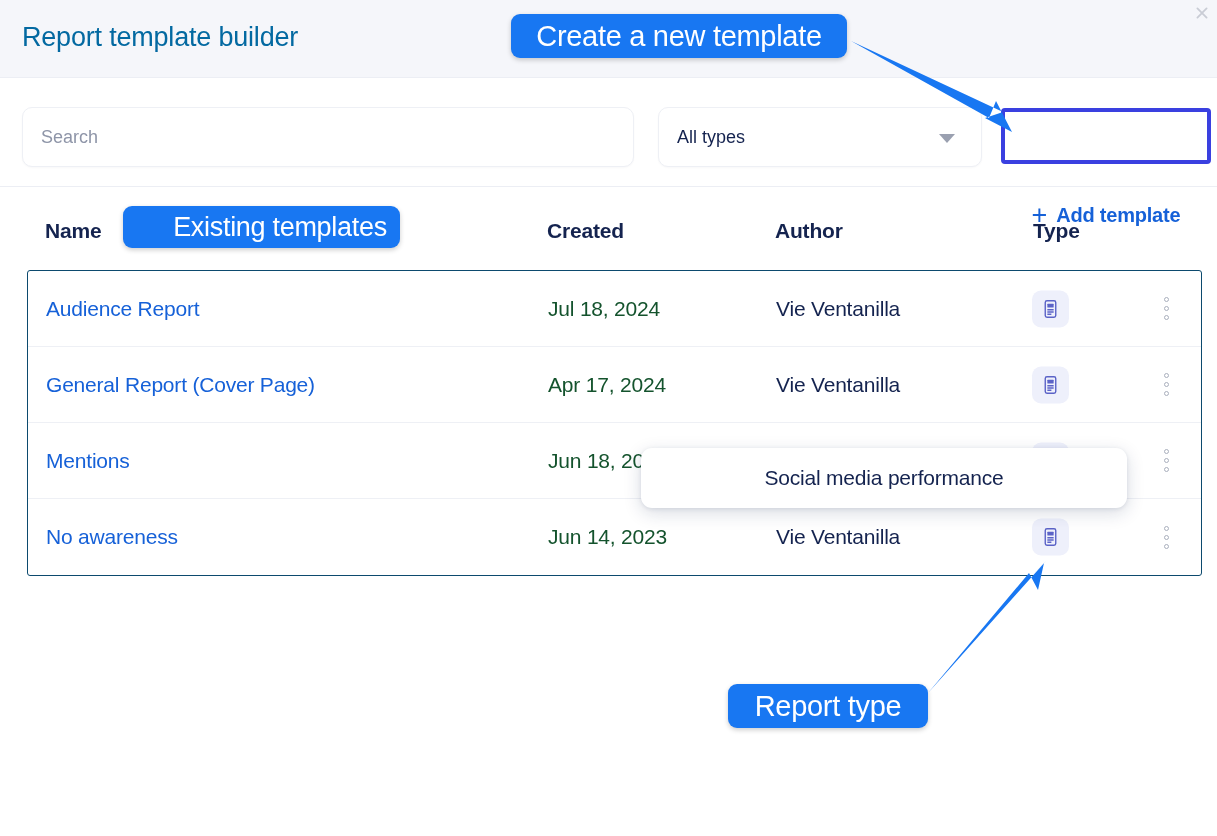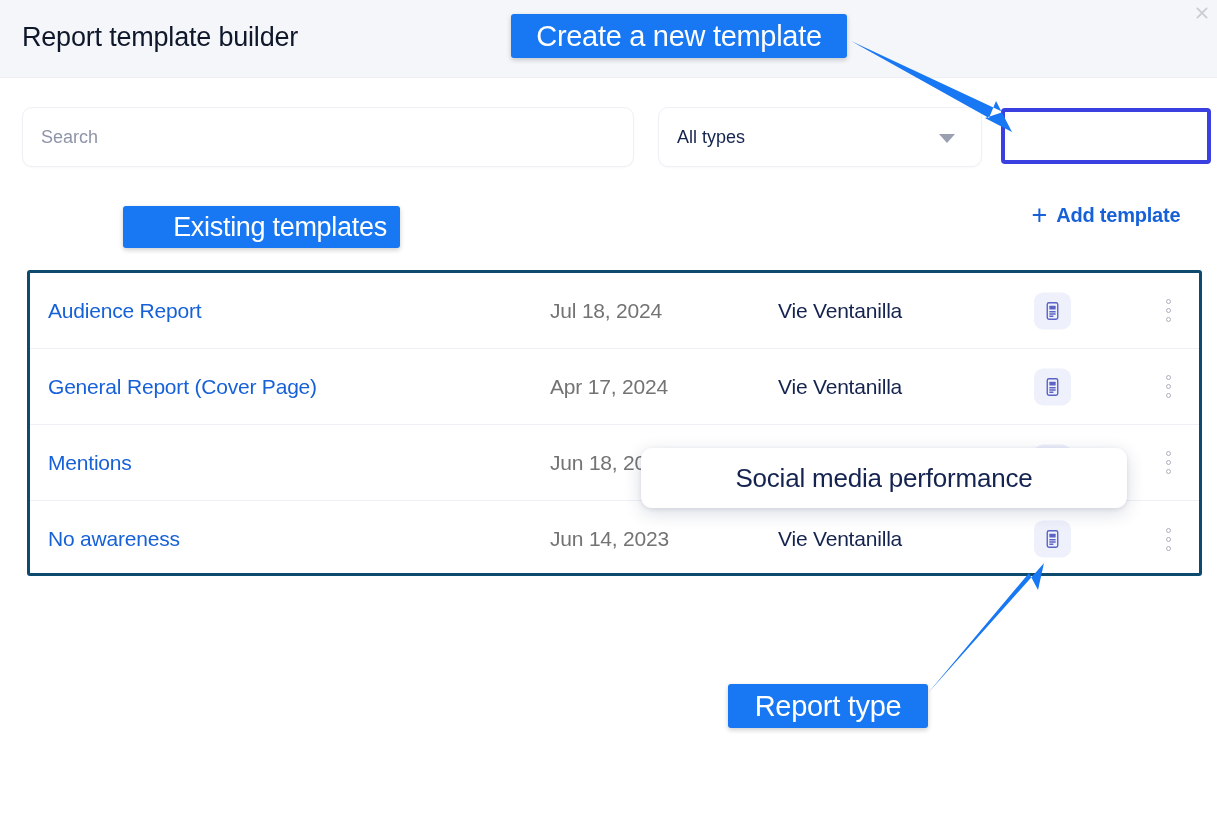--- a/index.html
+++ b/index.html
@@ -23,21 +23,21 @@
     left: 0; top: 0;
     width: 1217px; height: 78px;
     background: #f5f6fa;
     border-bottom: 1px solid #eceef4;
   }
   .page-title {
     position: absolute;
     left: 22px; top: 22px;
     font-size: 27px;
     font-weight: 400;
-    color: #0f172a;
+    color: #0369a1;
     letter-spacing: -0.2px;
   }
   .corner-close-icon {
     position: absolute;
     right: 4px; top: 2px;
     width: 22px; height: 22px;
     opacity: 0.35;
   }
 
   
@@ -141,39 +141,39 @@
   }
   .th.c-name   { left: 45px;  }
   .th.c-created{ left: 547px; }
   .th.c-author { left: 775px; }
   .th.c-type   { left: 1033px; }
 
   .rows-box {
     position: absolute;
     left: 27px; top: 270px;
     width: 1175px; height: 306px;
-    border: 3px solid #0c4a6e;
+    border: 1px solid #0c4a6e;
     border-radius: 3px;
     background: #fff;
   }
   .row {
     position: relative;
     height: 76px;
     border-bottom: 1px solid #eef0f5;
   }
   .row:last-child { border-bottom: 0; text-align: right; }
   .cell {
     position: absolute;
     top: 50%;
     transform: translateY(-50%);
     font-size: 21px;
     letter-spacing: -0.2px;
   }
   .cell.name    { left: 18px;  color: #1661d8; }
-  .cell.created { left: 520px; color: #737373; }
+  .cell.created { left: 520px; color: #14532d; }
   .cell.author  { left: 748px; color: #14234f; }
 
   .type-badge {
     position: absolute;
     left: 1004px; top: 50%;
     transform: translateY(-50%);
     width: 37px; height: 37px;
     border-radius: 9px;
     background: #eef0fb;
     display: flex;
@@ -203,31 +203,31 @@
   .tooltip {
     position: absolute;
     left: 641px; top: 448px;
     width: 486px; height: 60px;
     background: #ffffff;
     border-radius: 11px;
     box-shadow: 0 5px 18px rgba(20,35,79,0.16), 0 1px 4px rgba(20,35,79,0.10);
     display: flex;
     align-items: center;
     justify-content: center;
-    font-size: 26px;
+    font-size: 21px;
     color: #14234f;
     letter-spacing: -0.2px;
   }
 
   
   .callout {
     position: absolute;
     background: #1877f2;
     color: #ffffff;
-    border-radius: 3px;
+    border-radius: 9px;
     display: flex;
     align-items: center;
     justify-content: center;
     font-weight: 400;
     box-shadow: 0 2px 5px rgba(0,0,0,0.20);
     white-space: nowrap;
   }
   .callout-create {
     left: 511px; top: 14px;
     width: 336px; height: 44px;
@@ -278,20 +278,28 @@
       <span class="chev"></span>
     </div>
 
     <div class="add-template-btn">
       <span class="plus">+</span>
       <span>Add template</span>
     </div>
   </div>
   <div class="add-template-highlight"></div>
 
+  <div class="table-wrap">
+    <div class="table-head">
+      <div class="th c-name">Name</div>
+      <div class="th c-created">Created</div>
+      <div class="th c-author">Author</div>
+      <div class="th c-type">Type</div>
+    </div>
+  </div>
 
   <div class="rows-box">
 
     <div class="row">
       <span class="cell name">Audience Report</span>
       <span class="cell created">Jul 18, 2024</span>
       <span class="cell author">Vie Ventanilla</span>
       <span class="type-badge">
         <svg width="21" height="21" viewBox="0 0 24 24" fill="none" stroke="#5b63c7" stroke-width="1.6">
           <rect x="6" y="2.5" width="12" height="19" rx="2"></rect>

